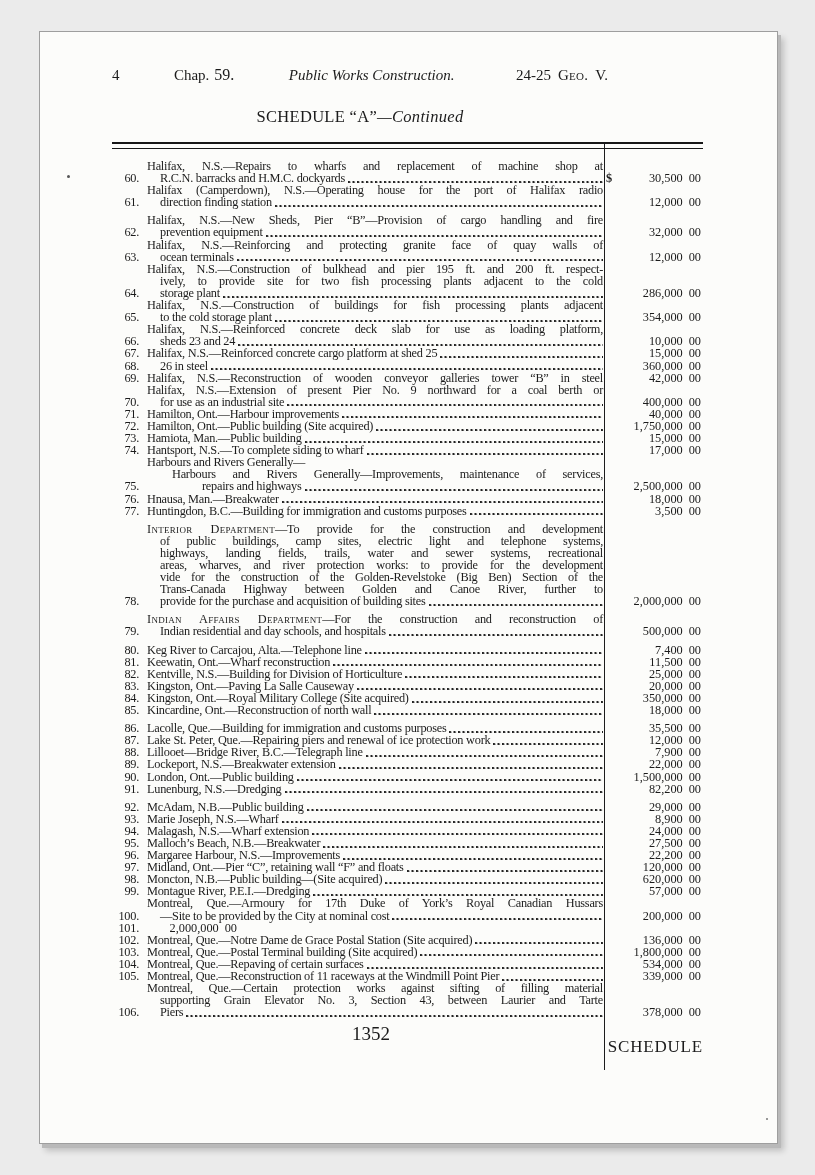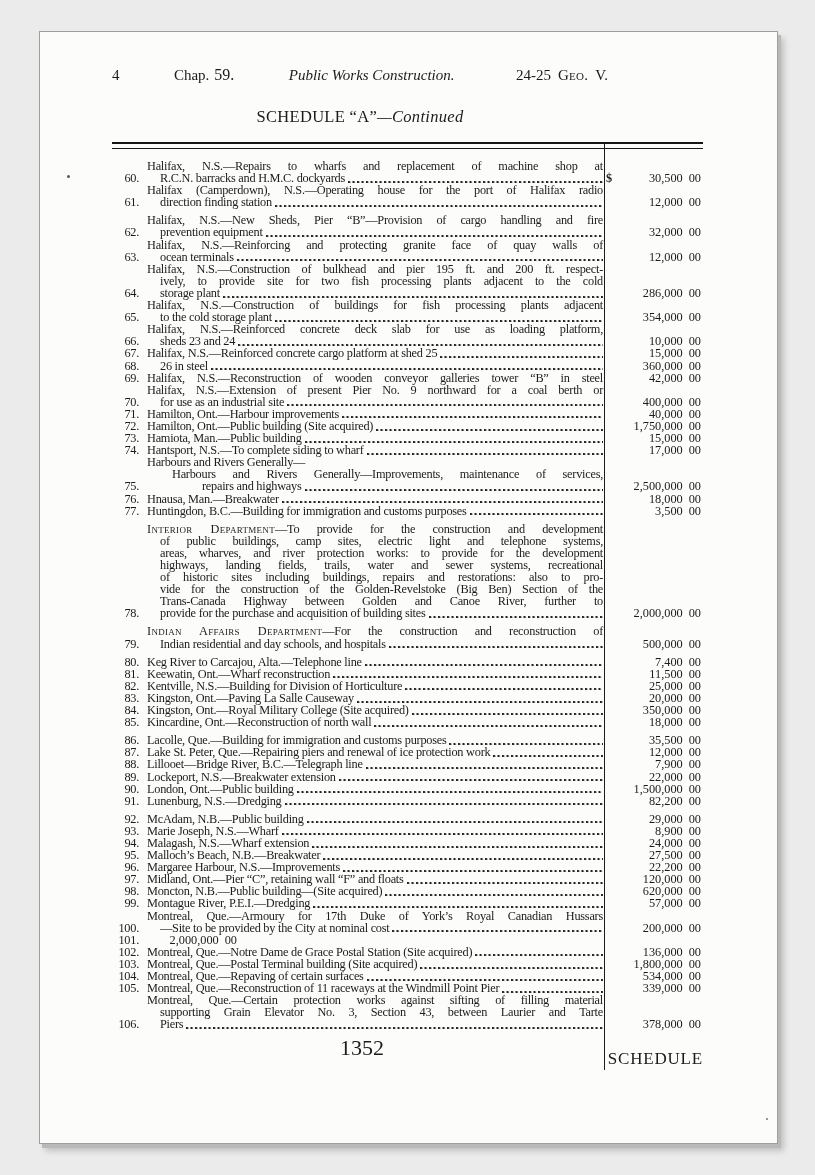--- a/index.html
+++ b/index.html
@@ -70,21 +70,21 @@
     width:100px;flex:none;align-self:flex-end;
     display:flex;align-items:baseline;line-height:12.1px;
     box-sizing:border-box;padding:0 2px 0 3px;letter-spacing:0;
   }
   .amt .sp{flex:1;}
   .amt .ds{font-weight:bold;}
   .amt .c{margin-left:6px;}
 
   
   .footer{position:relative;width:591px;height:24px;margin-top:5px;}
-  .fpage{position:absolute;left:205px;width:90px;text-align:center;font-size:22px;}
+  .fpage{position:absolute;left:214px;width:90px;text-align:center;font-size:19px;}
   .fcatch{position:absolute;right:0;top:14px;font-size:17px;letter-spacing:.8px;}
 
   .speck{position:absolute;border-radius:50%;background:#555;}
   .speck.s1{left:27px;top:143px;width:3px;height:3px;}
   .speck.s2{left:726px;top:1086px;width:2px;height:2px;background:#777;}
 </style>
 </head>
 <body>
 
 <div class="page">
@@ -364,23 +364,22 @@
             <span class="sp"></span>
             <span class="v">3,500</span>
             <span class="c">00</span>
           </div>
         </div>
         <div class="item-row gap">
           <div class="num">78.</div>
           <div class="lines">
             <div class="line ind0 justify"><span class="sc">Interior Department</span><span class="t">—To provide for the construction and development</span></div>
             <div class="line ind1 justify"><span class="t">of public buildings, camp sites, electric light and telephone systems,</span></div>
+            <div class="line ind1 justify"><span class="t">highways, landing fields, trails, water and sewer systems, recreational</span></div>
             <div class="line ind1 justify"><span class="t">areas, wharves, and river protection works: to provide for the development</span></div>
-            <div class="line ind1 justify"><span class="t">highways, landing fields, trails, water and sewer systems, recreational</span></div>
-            <div class="line ind1 justify"><span class="t">of historic sites including buildings, repairs and restorations: also to pro-</span></div>
             <div class="line ind1 justify"><span class="t">vide for the construction of the Golden-Revelstoke (Big Ben) Section of the</span></div>
             <div class="line ind1 justify"><span class="t">Trans-Canada Highway between Golden and Canoe River, further to</span></div>
             <div class="line ind1 dotline">
               <span class="t">provide for the purchase and acquisition of building sites</span>
               <span class="dots"></span>
             </div>
           </div>
           <div class="amt">
             <span class="sp"></span>
             <span class="v">2,000,000</span>

